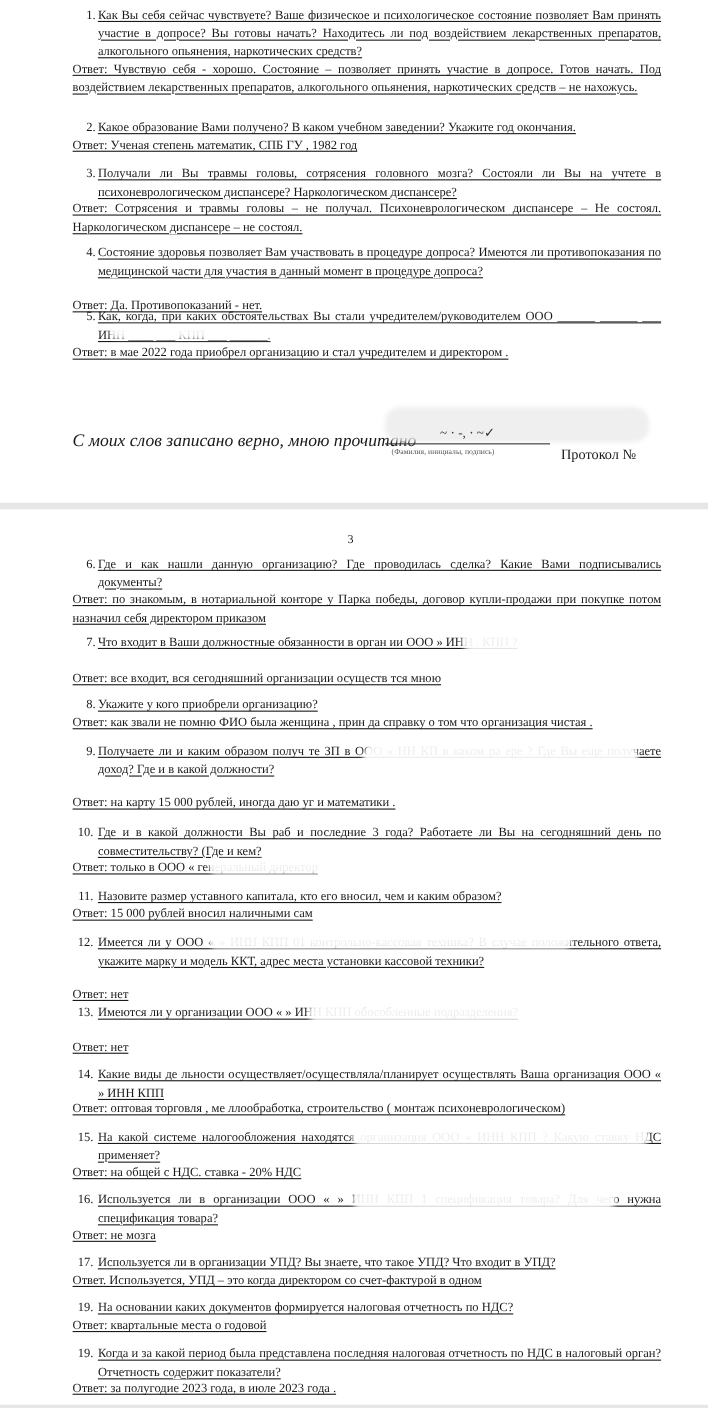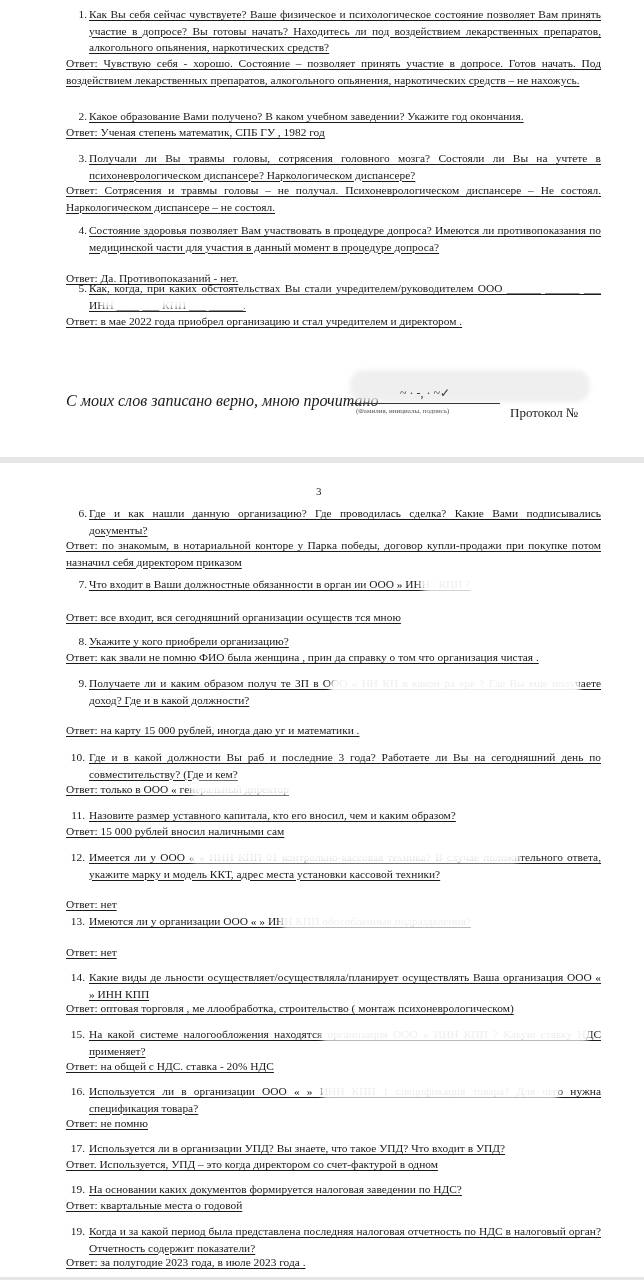--- a/index.html
+++ b/index.html
@@ -165,34 +165,34 @@
   </div>
   <div class="a" style="top:595px">
     <span class="txt">Ответ: на общей с НДС. ставка - 20% НДС</span>
   </div>
 
   <div class="q two" style="top:620px">
     <span class="num">16.</span>
     <span class="txt">Используется ли в организации ООО «                        »  ИНН                КПП        1 спецификация товара? Для чего нужна спецификация товара?</span>
   </div>
   <div class="a" style="top:652px">
-    <span class="txt">Ответ: не помню</span>
+    <span class="txt">Ответ: не мозга</span>
   </div>
 
   <div class="q two" style="top:677px">
     <span class="num">17.</span>
     <span class="txt">Используется ли в организации УПД? Вы знаете, что такое УПД? Что входит в УПД?</span>
   </div>
   <div class="a" style="top:693px">
     <span class="txt">Ответ. Используется, УПД – это когда директором со счет-фактурой в одном</span>
   </div>
 
   <div class="q two" style="top:718px">
     <span class="num">19.</span>
-    <span class="txt">На основании каких документов формируется налоговая заведении по НДС?</span>
+    <span class="txt">На основании каких документов формируется налоговая отчетность по НДС?</span>
   </div>
   <div class="a" style="top:734px">
     <span class="txt">Ответ:  квартальные места о годовой</span>
   </div>
 
   <div class="q two" style="top:760px">
     <span class="num">19.</span>
     <span class="txt">Когда и за какой период была представлена последняя налоговая отчетность по НДС в налоговый орган? Отчетность содержит показатели?</span>
   </div>
   <div class="a" style="top:791px">

